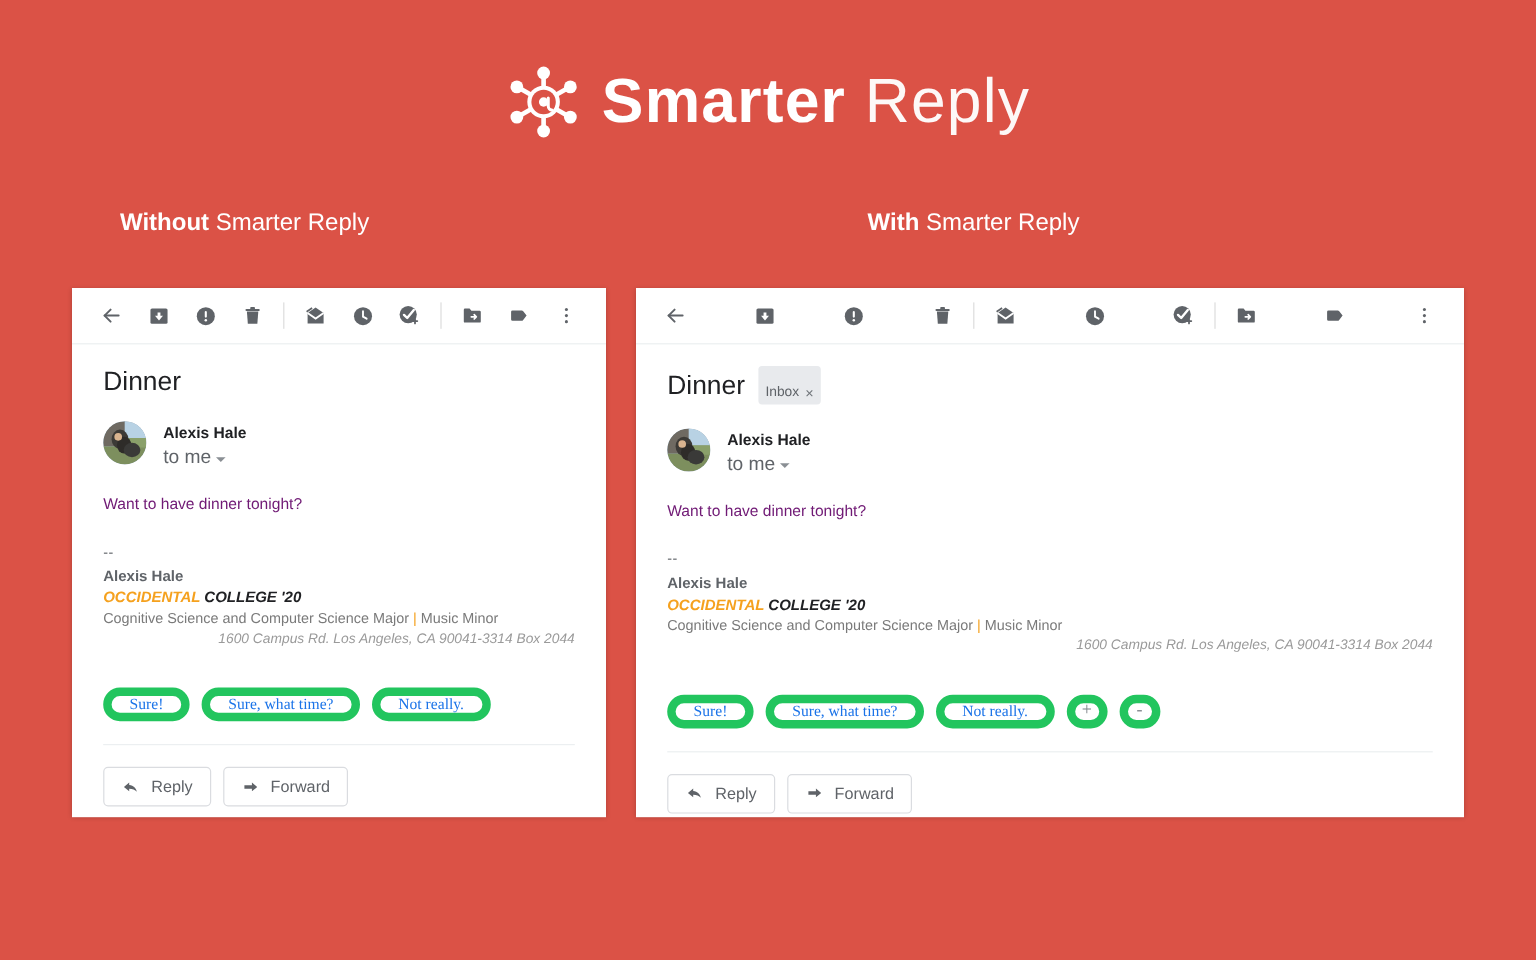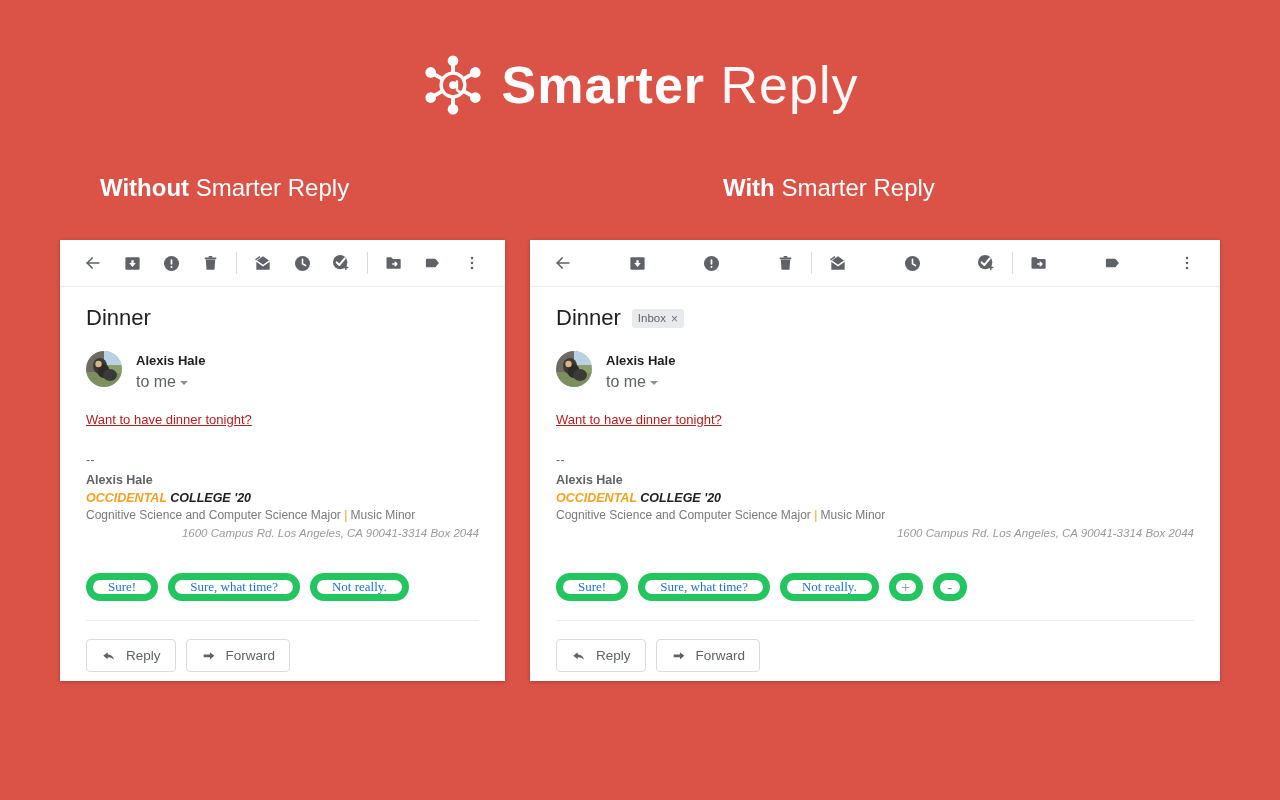--- a/index.html
+++ b/index.html
@@ -17,21 +17,21 @@
     display:flex; align-items:center; justify-content:center; gap:18px;
   }
   .brand-logo { width:62px; height:62px; display:block; }
   .brand-text { font-size:52px; line-height:1; color:#fff; letter-spacing:1px; white-space:nowrap; }
   .brand-text .b-bold { font-weight:700; }
   .brand-text .b-light { font-weight:300; opacity:.96; }
 
   
   .col-heading {
     position:absolute; top:176px;
-    color:#fff; font-size:24px; line-height:1; white-space:nowrap;
+    color:#fff; font-size:20px; line-height:1; white-space:nowrap;
   }
   .col-heading .h-bold { font-weight:700; }
   .col-heading .h-light { font-weight:300; }
   #heading-without { left:100px; }
   #heading-with { left:723px; }
 
   
   .card {
     position:absolute; background:#fff;
     box-shadow:0 1px 4px rgba(0,0,0,.22);
@@ -55,37 +55,37 @@
   .tb-spring { flex:1 1 auto; }
 
   
   .mail-body { padding:18px 26px 0 26px; position:relative; }
 
   .subject-row { display:flex; align-items:center; gap:11px; margin-bottom:20px; }
   .subject { font-size:22px; color:#202124; font-weight:400; line-height:1.2; }
   .label-chip {
     display:inline-flex; align-items:flex-start; gap:5px;
     background:#e8eaed; color:#5f6368;
-    font-size:11.5px; border-radius:3px; padding:4px 6px 3px 6px;
+    font-size:11.5px; border-radius:3px; padding:17px 6px 3px 6px;
     line-height:1;
   }
   .label-chip .chip-x { font-size:12px; color:#70757a; cursor:pointer; }
 
   .sender-row { display:flex; align-items:flex-start; gap:14px; margin-bottom:17px; }
   .avatar {
     width:36px; height:36px; flex:0 0 36px; border-radius:50%;
     overflow:hidden; background:#b9c3cb; position:relative;
   }
   .avatar svg { display:block; }
   .sender-meta { padding-top:1px; }
   .sender-name { font-size:13px; font-weight:700; color:#202124; line-height:1.35; }
   .sender-to { font-size:16px; color:#5f6368; line-height:1.45; display:flex; align-items:center; gap:4px; }
   .caret { width:0; height:0; border-left:4px solid transparent; border-right:4px solid transparent; border-top:4px solid #8a8f94; display:inline-block; margin-top:2px; }
 
-  .msg-text { font-size:13px; color:#b91c1c; line-height:1.5; margin-bottom:22px;text-decoration:underline; }
+  .msg-text { font-size:13px; color:#701a75; line-height:1.5; margin-bottom:22px; }
 
   .sig { line-height:1.45; }
   .sig-dashes { font-size:12px; color:#5f6368; letter-spacing:.5px; margin-bottom:2px; }
   .sig-name { font-size:12.5px; font-weight:700; color:#5f6368; }
   .sig-school { font-size:12.5px; font-weight:700; font-style:italic; color:#202124; }
   .sig-school .sig-orange { color:#F5A11E; }
   .sig-major { font-size:12px; color:#7a7a7a; }
   .sig-major .pipe { color:#F5A11E; }
   .sig-addr { font-size:11.5px; font-style:italic; color:#9a9a9a;text-align:right; }
 

